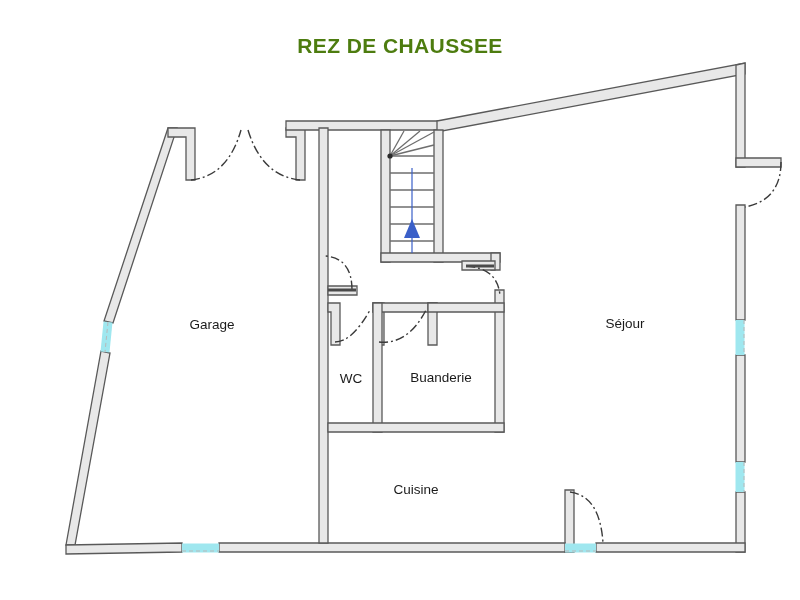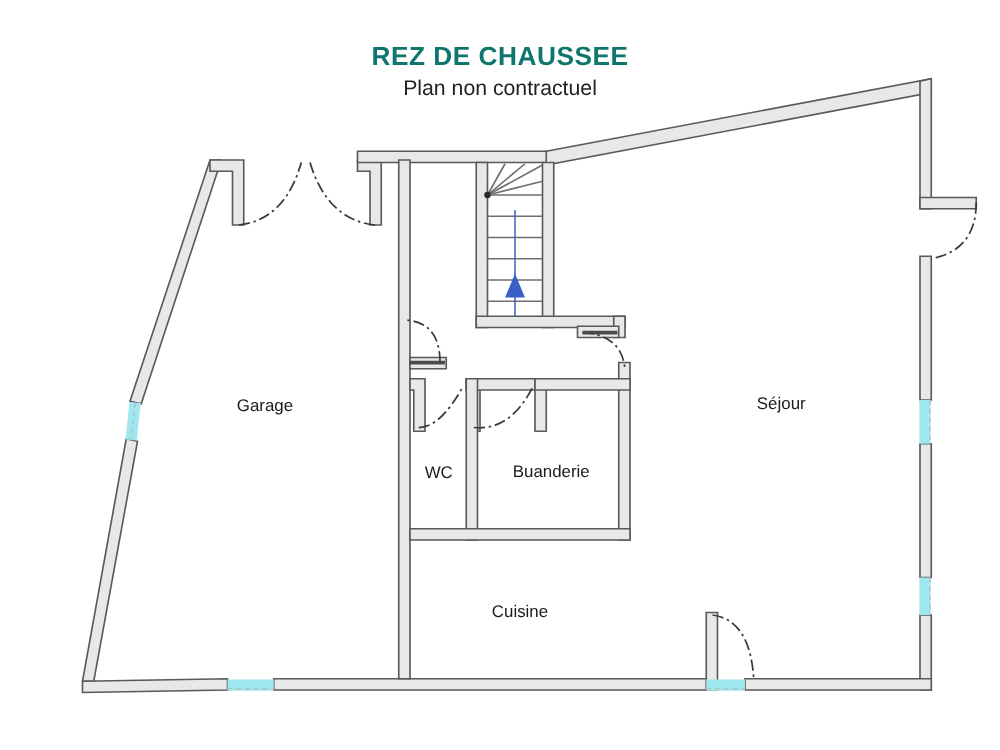--- a/index.html
+++ b/index.html
@@ -26,21 +26,21 @@
     top: 34px;
     width: 800px;
     text-align: center;
     pointer-events: none;
   }
   .plan-title {
     font-family: "Liberation Sans", sans-serif;
     font-size: 21px;
     font-weight: bold;
     letter-spacing: 0.4px;
-    color: #0f766e;
+    color: #4d7c0f;
     line-height: 24px;
   }
   .plan-subtitle {
     font-family: "Liberation Sans", sans-serif;
     font-size: 17px;
     font-weight: normal;
     color: #222222;
     line-height: 22px;
     margin-top: 2px;
   }
@@ -60,21 +60,20 @@
     dominant-baseline: middle;
   }
 </style>
 </head>
 <body>
 
 <div id="plan-root">
 
   <div class="title-block">
     <div class="plan-title">REZ DE CHAUSSEE</div>
-    <div class="plan-subtitle">Plan non contractuel</div>
   </div>
 
   <svg class="plan-svg" viewBox="0 0 800 600">
 
     <g id="walls">
 
       <polygon points="168,128 177,128 113,323 104,321" fill="#e8e8e8" stroke="#595959" stroke-width="1.3"></polygon>
 
       <polygon points="101,351 110,353 75,545 66,545" fill="#e8e8e8" stroke="#595959" stroke-width="1.3"></polygon>
 

